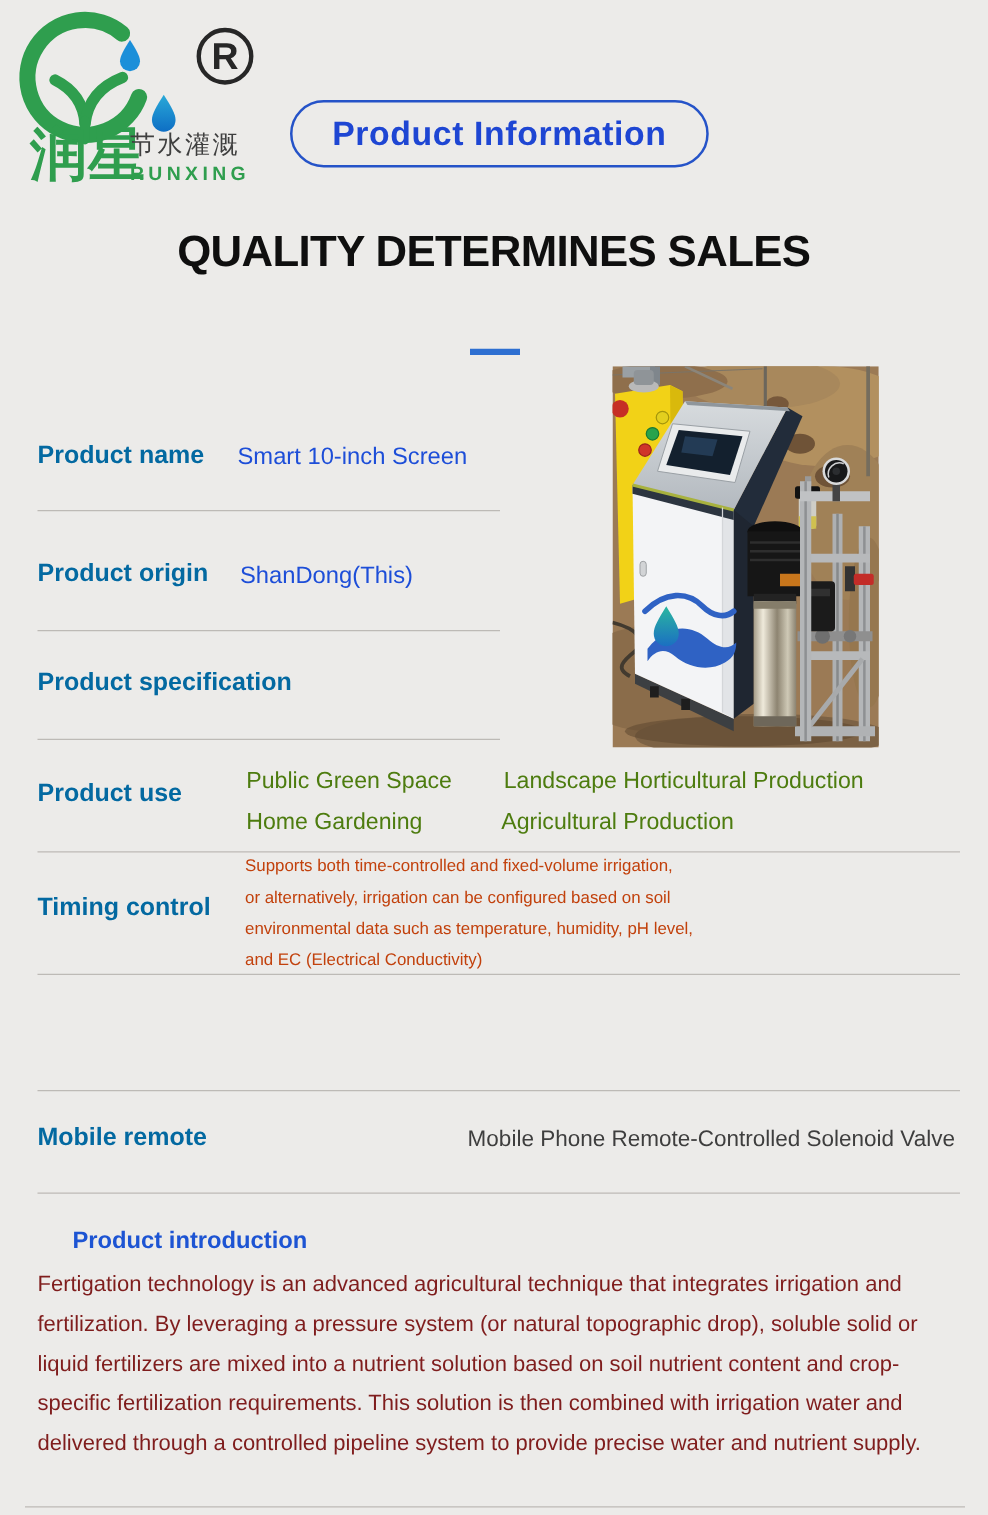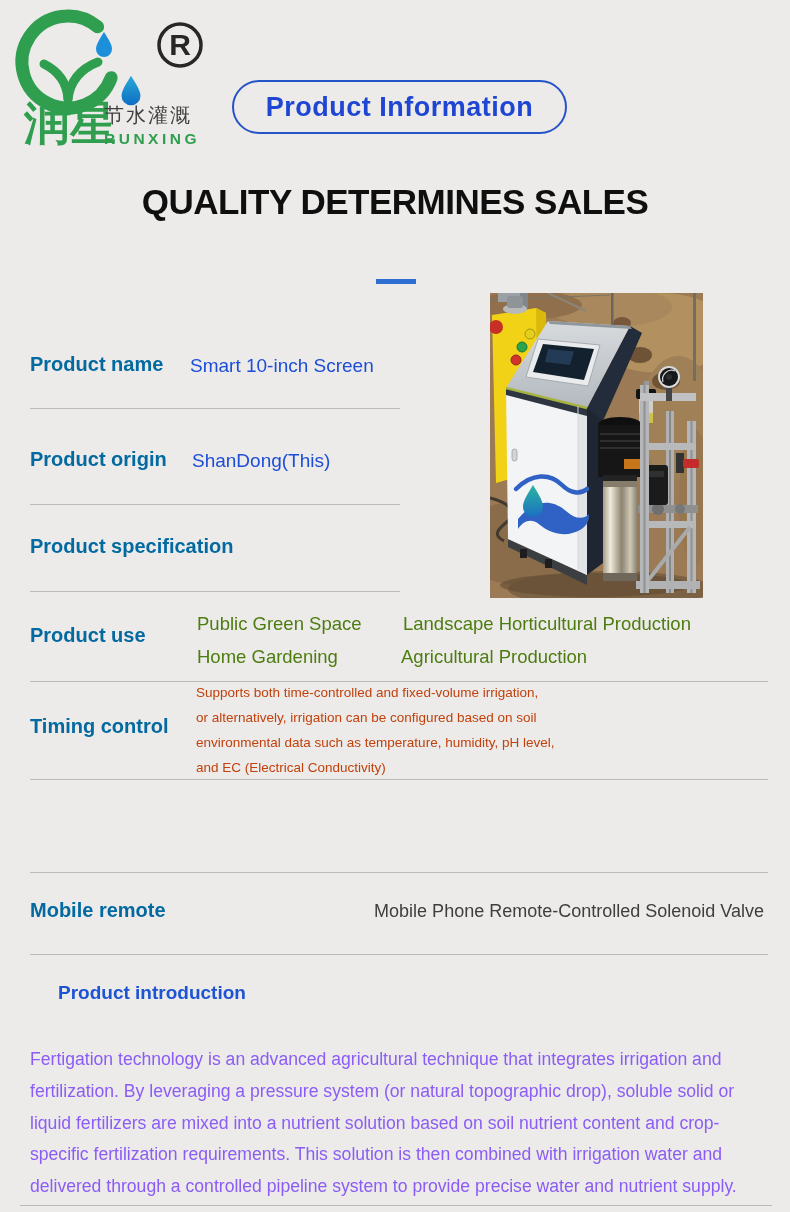--- a/index.html
+++ b/index.html
@@ -12,21 +12,21 @@
   .title{position:absolute;left:0;top:182px;width:790px;box-sizing:border-box;
          text-align:center;font-size:35px;font-weight:bold;letter-spacing:-0.5px;color:#0f0f0f;white-space:nowrap;}
   .dash{position:absolute;left:376px;top:279px;width:40px;height:5px;background:#2e6fd1;}
   .lbl{position:absolute;color:#0369a1;font-weight:bold;font-size:20px;white-space:nowrap;}
   .val{position:absolute;color:#1d4ed8;font-size:19px;white-space:nowrap;}
   .val-s{position:absolute;color:#4d7c0f;font-size:18.5px;white-space:nowrap;}
   .tinyline{position:absolute;left:196px;color:#c2410c;font-size:13.5px;white-space:nowrap;}
   .rval{position:absolute;right:26px;color:#3e3e3e;font-size:18px;white-space:nowrap;text-align:right;}
   .hr{position:absolute;height:1px;background:#bdbab6;}
   .intro-lbl{position:absolute;left:30px;top:982px;color:#1d54d3;font-weight:bold;font-size:19px;margin-left:28px;}
-  .para{position:absolute;left:30px;top:1044px;width:728px;color:#8b5cf6;font-size:17.6px;line-height:31.8px;}
+  .para{position:absolute;left:30px;top:1012px;width:728px;color:#7f1d1d;font-size:17.6px;line-height:31.8px;}
   svg text{font-family:"Liberation Sans", sans-serif;}
 </style>
 </head>
 <body>
 
 <div class="page">
 
   <svg class="abs" style="left:10px;top:2px;" width="214" height="152" viewBox="0 0 214 152">
     <defs>
       <linearGradient id="dropg" x1="0" y1="0" x2="0" y2="1">

